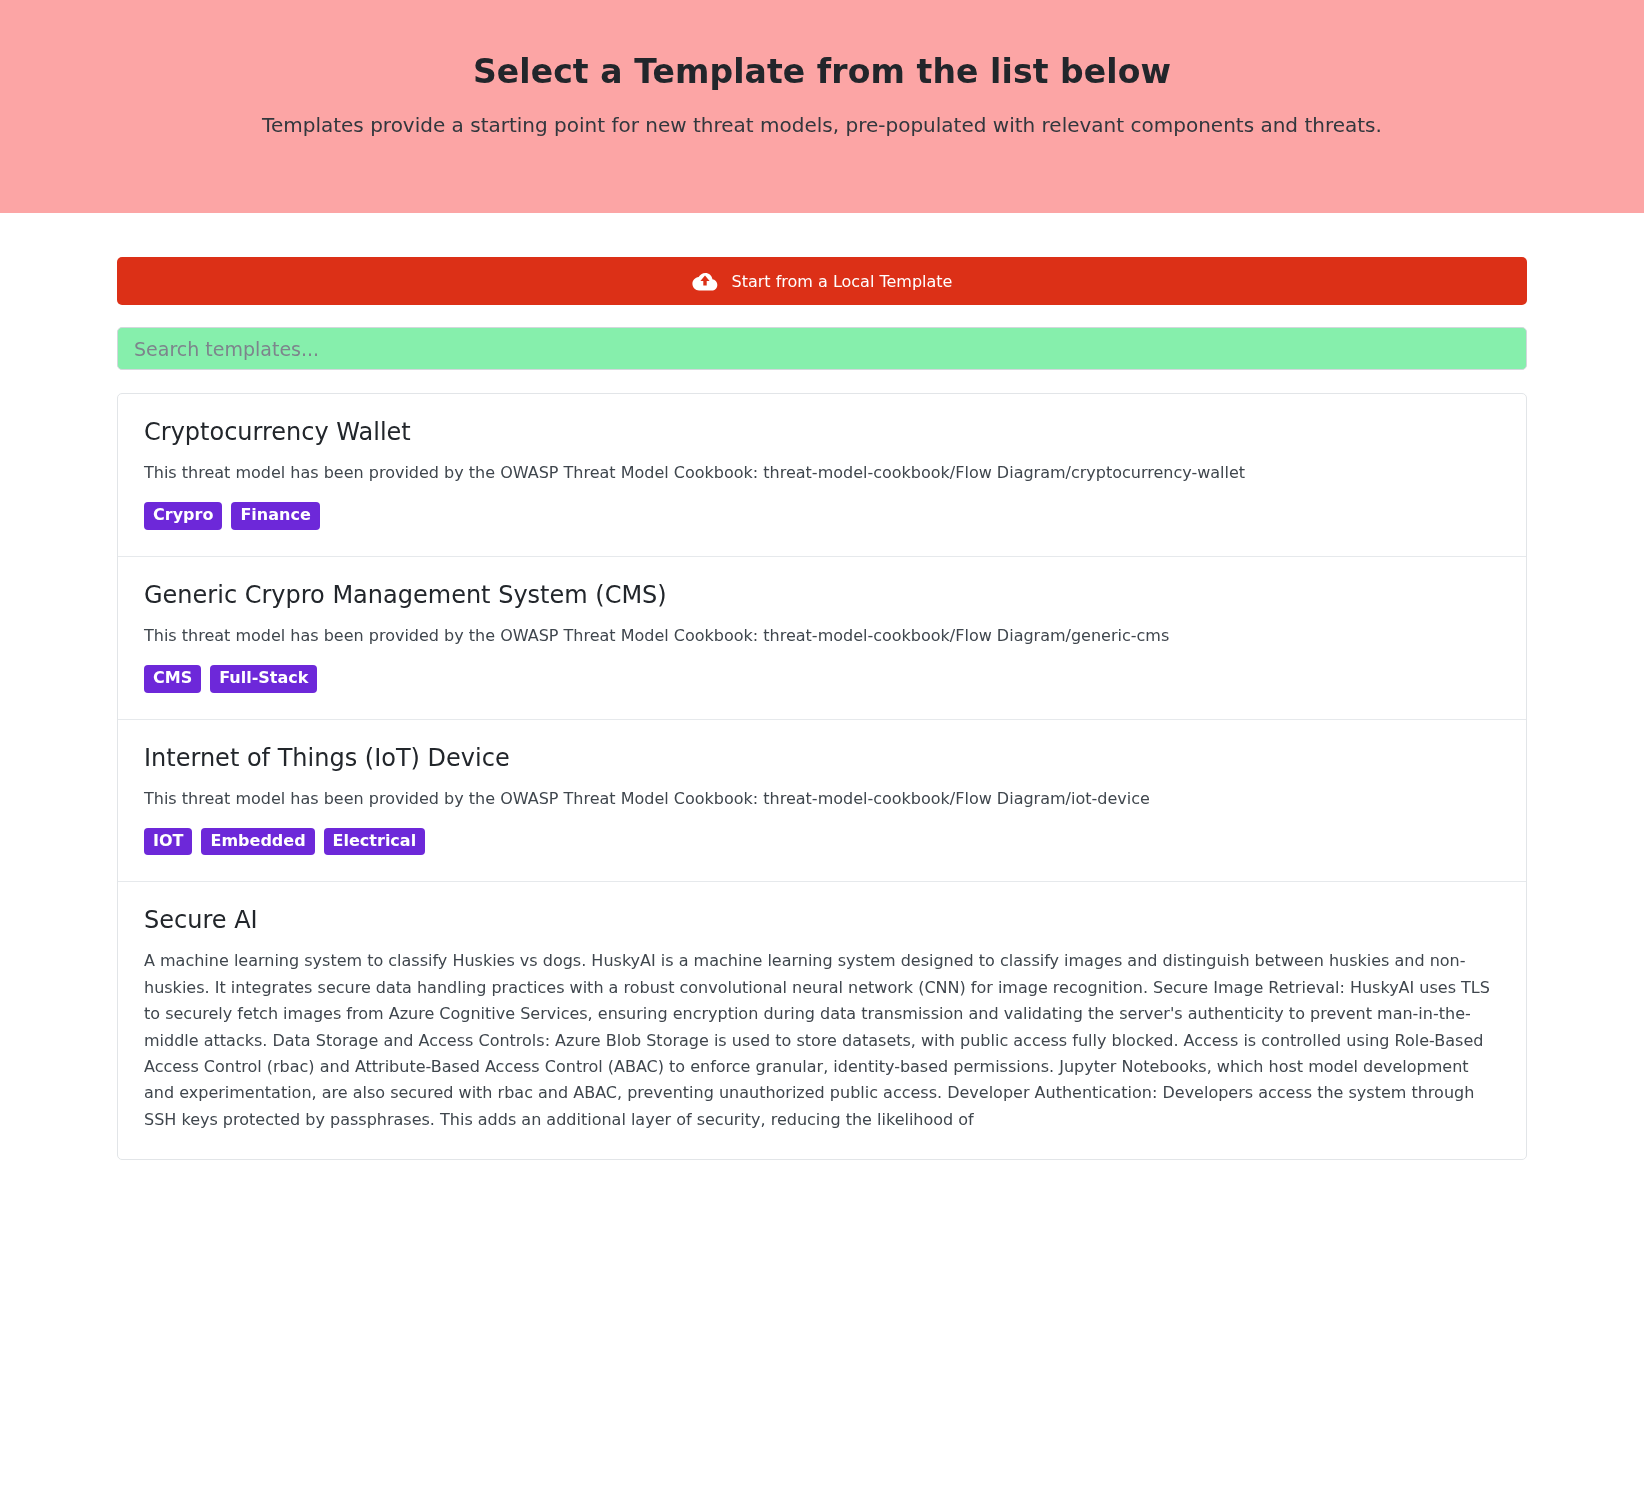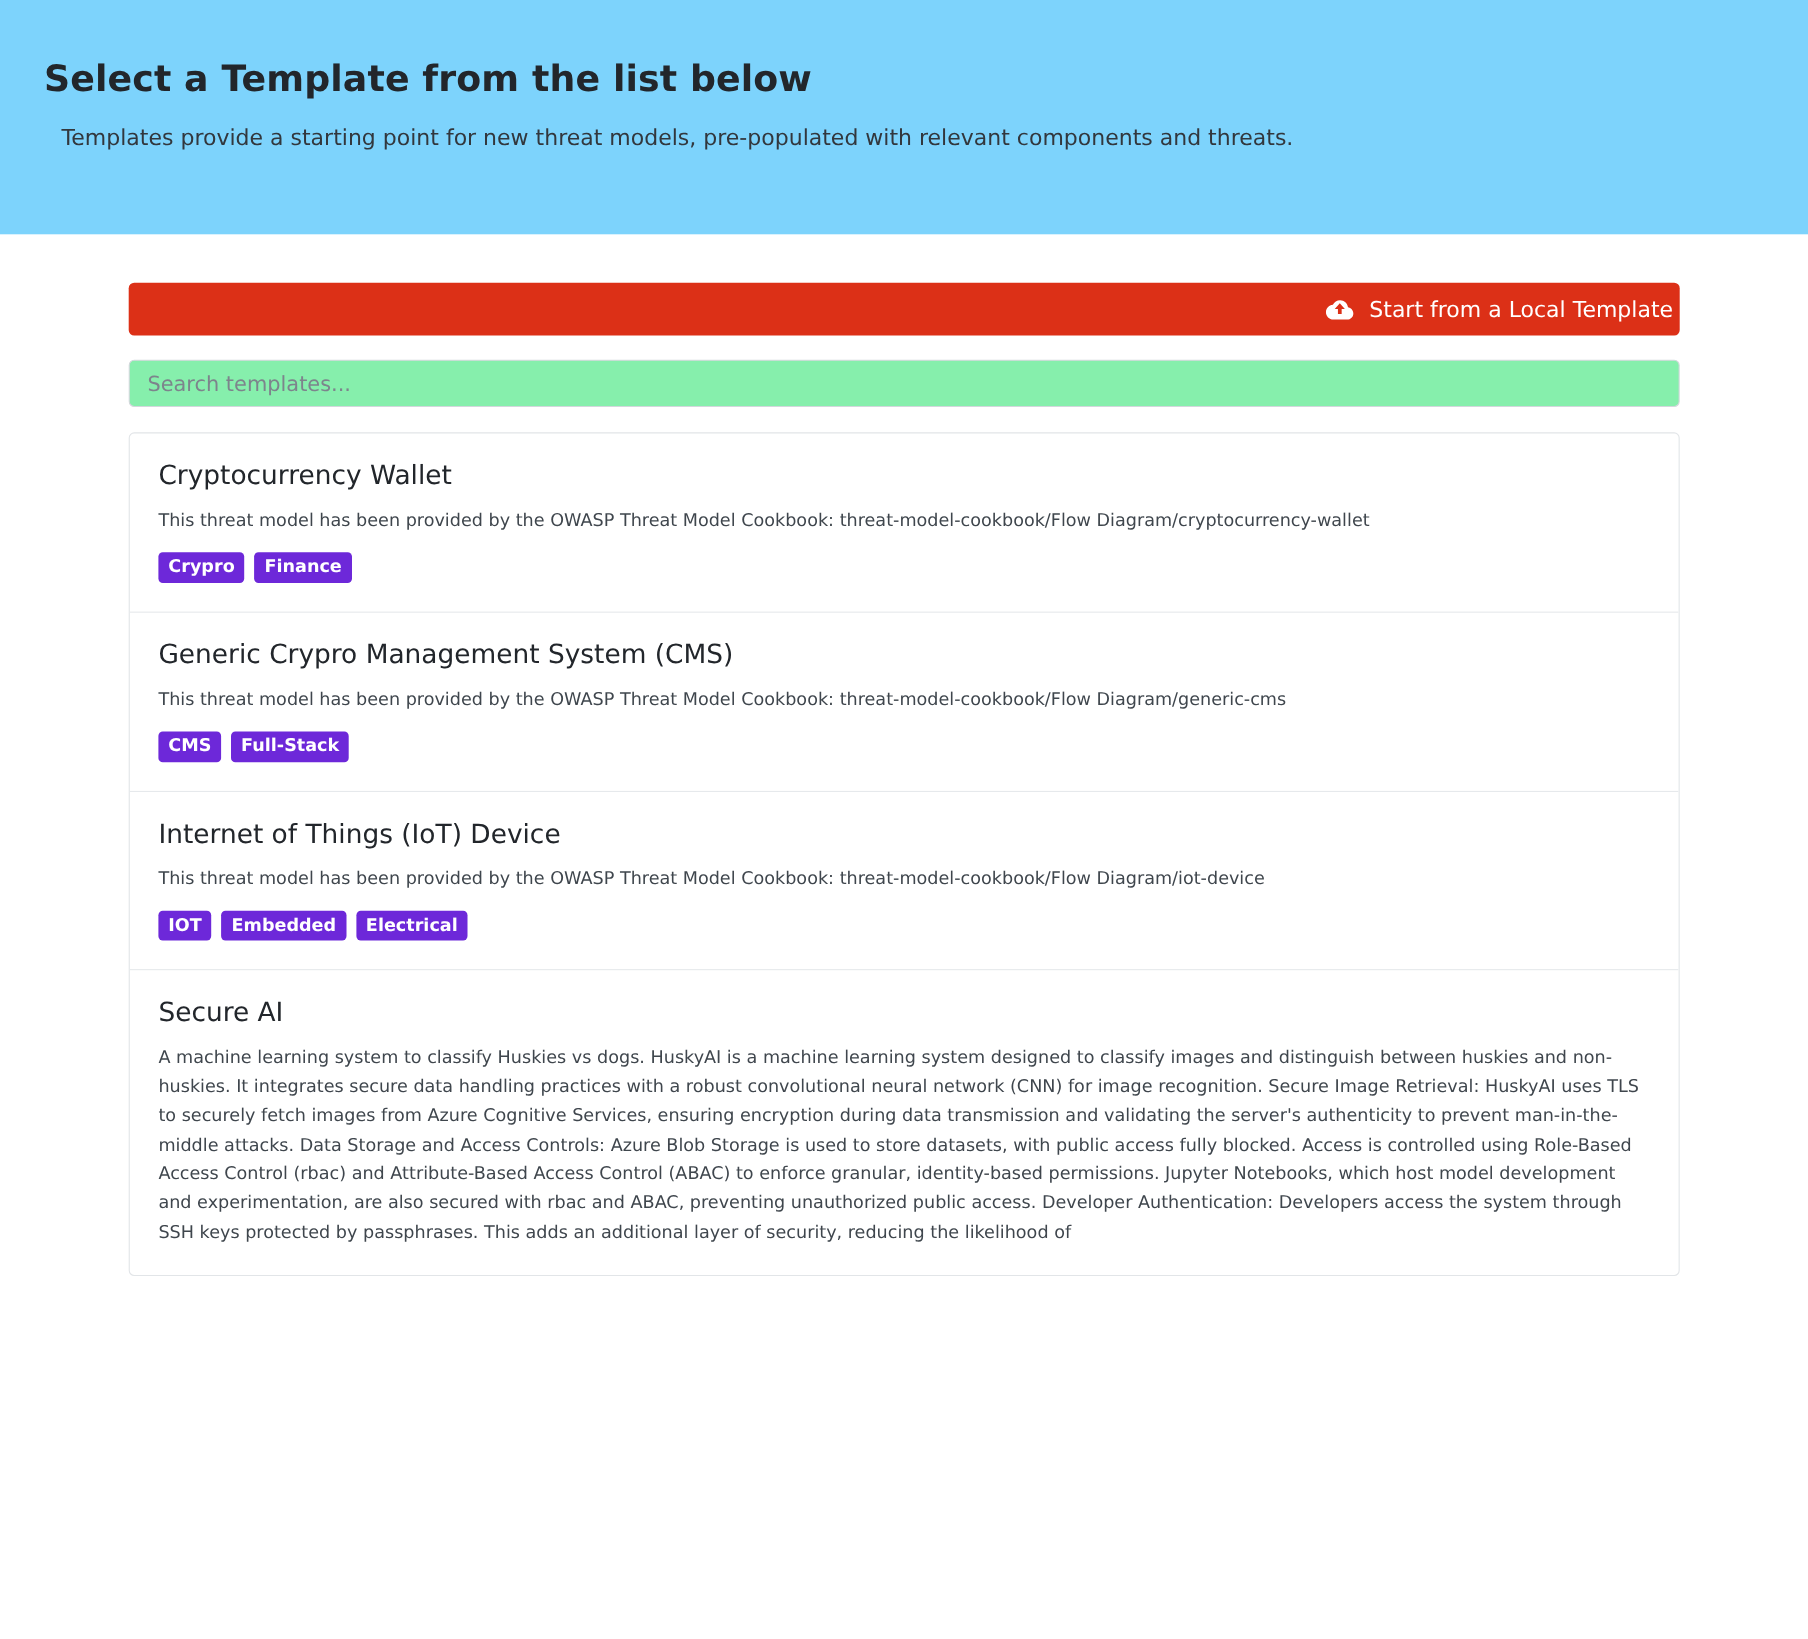--- a/index.html
+++ b/index.html
@@ -6,23 +6,23 @@
   html, body {
     margin: 0;
     padding: 0;
     width: 1644px;
     background: #ffffff;
     font-family: "DejaVu Sans", "Liberation Sans", sans-serif;
   }
   body { overflow-x: hidden; }
 
   .page-header {
-    background: #7dd3fc;
+    background: #fca5a5;
     padding: 52px 40px 60px 40px;
-    text-align: left;
+    text-align: center;
   }
   .page-header h1 {
     margin: 0 0 22px 0;
     font-size: 33px;
     font-weight: 700;
     color: #22262b;
     letter-spacing: 0.1px;
   }
   .page-header .subtitle {
     margin: 16px;
@@ -36,25 +36,25 @@
   }
 
   .local-template-btn {
     margin-top: 44px;
     width: 100%;
     background: #dc3017;
     color: #ffffff;
     border: none;
     border-radius: 5px;
     height: 48px;
-    font-size: 20px;
+    font-size: 16px;
     font-family: "DejaVu Sans", "Liberation Sans", sans-serif;
     display: flex;
     align-items: center;
-    justify-content: flex-end;
+    justify-content: center;
     gap: 14px;
     cursor: pointer;
   }
   .local-template-btn .cloud-icon {
     display: inline-flex;
     align-items: center;
     justify-content: center;
     width: 26px;
     height: 22px;
   }

